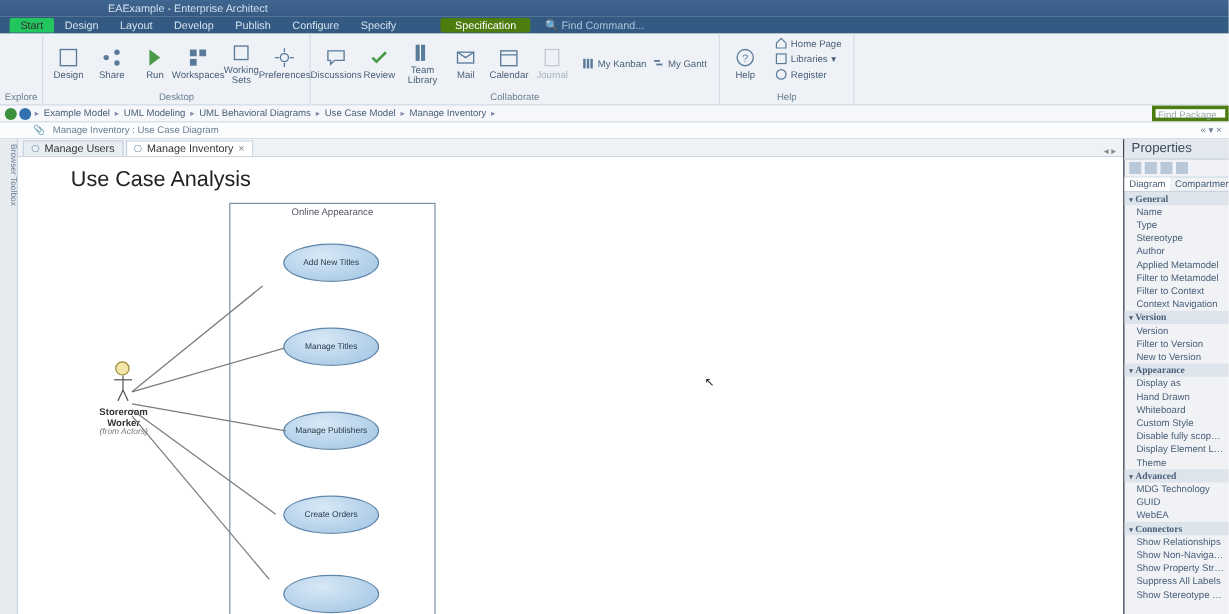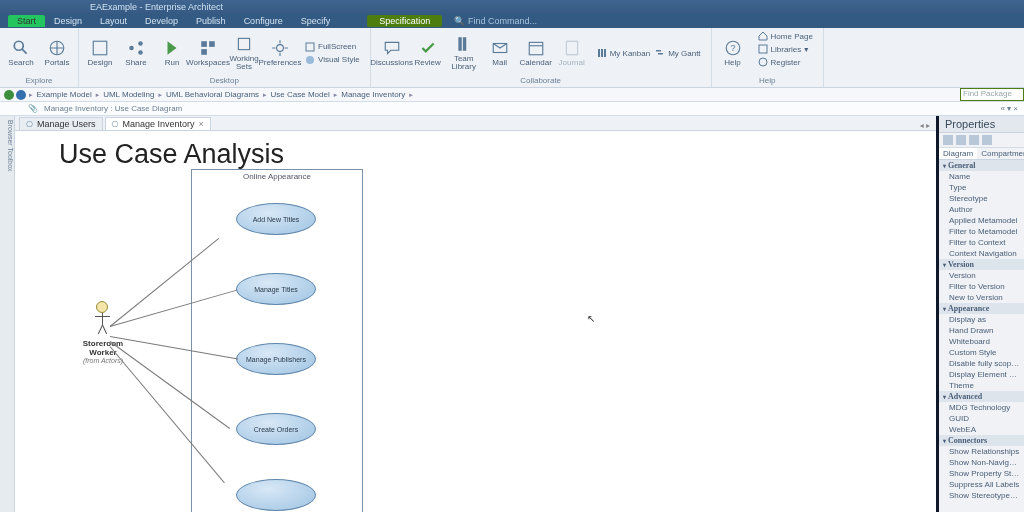--- a/index.html
+++ b/index.html
@@ -25,45 +25,45 @@
 .pathbar { background: #fbfcfd; height: 14px; border-bottom: 1px solid #d4dde6; display: flex; align-items: center; font-size: 8px; color: #6b7f93; padding-left: 28px; }
 .body { display: flex; height: calc(512px - 14px - 14px - 60px - 14px - 14px); }
 .leftrail { width: 15px; background: #e6ebf0; border-right: 1px solid #c9d4e0; writing-mode: vertical-rl; font-size: 7px; color: #6b7f93; padding-top: 4px; }
 .tabstrip { display: flex; background: #eef2f6; height: 15px; border-bottom: 1px solid #c9d4e0; align-items: flex-end; padding-left: 4px; }
 .doctab { background: #fff; border: 1px solid #c9d4e0; border-bottom: none; padding: 1px 6px; display: flex; align-items: center; gap: 4px; font-size: 9px; margin-right: 2px; cursor: pointer; }
 .doctab.inactive { background: #e8edf2; }
 .doctab .x { color: #888; font-size: 9px; }
 .doctab .tico { color: #6b8ea8; font-size: 8px; }
 .canvaswrap { flex: 1; display: flex; flex-direction: column; background: #fff; }
 .canvas { flex: 1; position: relative; background: #fff; overflow: hidden; }
-.title-h { position: absolute; left: 44px; top: 8px; font-size: 27px; color: #222; font-weight: 400; }
+.title-h { position: absolute; left: 44px; top: 8px; font-size: 18px; color: #222; font-weight: 400; }
 .boundary { position: absolute; left: 176px; top: 38px; width: 172px; height: 360px; border: 1px solid #7a92a8; }
 .boundary .bname { text-align: center; font-size: 8px; color: #556; padding-top: 2px; }
 .usecase { position: absolute; width: 80px; height: 32px; border-radius: 50%; background: radial-gradient(ellipse at 40% 30%, #d8e8f6, #9ec3e2); border: 1px solid #5f86aa; display: flex; align-items: center; justify-content: center; font-size: 7px; color: #2a3a4a; text-align: center; cursor: pointer; }
 .actor { position: absolute; left: 58px; top: 170px; width: 60px; text-align: center; cursor: pointer; }
 .stick { width: 16px; height: 36px; margin: 0 auto; position: relative; }
 .stick .head { width: 12px; height: 12px; border: 1px solid #9a8a3a; background: #f3e6a8; border-radius: 50%; position: absolute; left: 1px; top: 0; }
 .stick .body { position: absolute; left: 7px; top: 12px; width: 1px; height: 12px; background: #555; }
 .stick .arms { position: absolute; left: 0; top: 15px; width: 15px; height: 1px; background: #555; }
 .stick .leg1 { position: absolute; left: 7px; top: 24px; width: 1px; height: 10px; background: #555; transform: rotate(25deg); transform-origin: top; }
 .stick .leg2 { position: absolute; left: 7px; top: 24px; width: 1px; height: 10px; background: #555; transform: rotate(-25deg); transform-origin: top; }
 .actor .aname { font-size: 8px; color: #333; margin-top: 2px; font-weight: bold; }
 .actor .afrom { font-size: 7px; color: #777; font-style: italic; }
 .assoc { position: absolute; background: #7a7a7a; height: 1px; transform-origin: left center; }
-.props { width: 88px; background: #f0f2f5; border-left: 3px solid #0f172a; display: flex; flex-direction: column; font-size: 8px; color: #4a607a; }
+.props { width: 88px; background: #f0f2f5; border-left: 1px solid #0f172a; display: flex; flex-direction: column; font-size: 8px; color: #4a607a; }
 .props .phead { background: #e2e8ee; font-size: 11px; padding: 2px 6px; color: #3a4a5a; border-bottom: 1px solid #c9d4e0; }
 .props .ptool { display: flex; gap: 3px; padding: 2px 4px; border-bottom: 1px solid #d4dde6; }
 .props .ptool .pi { width: 10px; height: 10px; background: #b8c8d8; }
 .ptabs { display: flex; border-bottom: 1px solid #c9d4e0; align-items: flex-end; }
 .ptabs .pt { padding: 1px 4px; font-size: 8px; cursor: pointer; }
 .ptabs .pt.active { background: #fff; }
 .pgroup { background: #dde4eb; padding: 1px 4px; font-weight: bold; font-size: 8px; display: flex; align-items: center; gap: 2px; cursor: pointer; font-family: Liberation Serif, serif; }
 .pgroup::before { content: "▾"; font-size: 6px; }
 .pitem { padding: 1px 4px 1px 10px; font-size: 8px; cursor: pointer; white-space: nowrap; overflow: hidden; text-overflow: ellipsis; }
-.findpkg { position: absolute; right: 0; top: 0; width: 64px; height: 13px; background: #fff; border: 1px solid #4d7c0f; font-size: 8px; padding: 0 2px; color: #9aa; }
+.findpkg { position: absolute; right: 0; top: 0; width: 64px; height: 13px; background: #fff; border: 3px solid #4d7c0f; font-size: 8px; padding: 0 2px; color: #9aa; }
 .navbtn { width: 10px; height: 10px; border-radius: 50%; background: #3d8f3d; display: inline-block; margin-right: 2px; }
 .navbtn.blue { background: #3470b0; }
 .cursor { position: absolute; left: 572px; top: 182px; font-size: 10px; color: #222; }
 </style>
 </head>
 <body>
 
 <div class="titlebar">
   <span>EAExample - Enterprise Architect</span>
 </div>
@@ -75,36 +75,20 @@
   <div class="tab">Develop</div>
   <div class="tab">Publish</div>
   <div class="tab">Configure</div>
   <div class="tab">Specify</div>
   <div class="highlight">Specification</div>
   <span class="findcmd">🔍 <span>Find Command...</span></span>
 </div>
 
 <div class="ribbon">
   <div class="rgroup">
-    <div class="items">
-      <div class="rbtn-big">
-          <svg class="ico" viewBox="0 0 16 16">
-            <circle cx="6" cy="6" r="4" fill="none" stroke="#5a7a9a" stroke-width="1.5"></circle>
-            <line x1="9" y1="9" x2="13" y2="13" stroke="#5a7a9a" stroke-width="1.5"></line>
-          </svg>
-          <span>Search</span>
-        </div>
-      <div class="rbtn-big">
-          <svg class="ico" viewBox="0 0 16 16">
-            <circle cx="8" cy="8" r="6" fill="none" stroke="#5a7a9a"></circle>
-            <path d="M2 8h12M8 2v12" stroke="#5a7a9a"></path>
-          </svg>
-          <span>Portals</span>
-        </div>
-    </div>
     <div class="glabel">Explore</div>
   </div>
   <div class="rgroup">
     <div class="items">
       <div class="rbtn-big">
           <svg class="ico" viewBox="0 0 16 16">
             <rect x="2" y="2" width="12" height="12" fill="none" stroke="#5a7a9a"></rect>
           </svg>
           <span>Design</span>
         </div>
@@ -136,34 +120,20 @@
           </svg>
           <span>Working Sets</span>
         </div>
       <div class="rbtn-big">
           <svg class="ico" viewBox="0 0 16 16">
             <circle cx="8" cy="8" r="3" fill="none" stroke="#5a7a9a"></circle>
             <path d="M8 1v3M8 12v3M1 8h3M12 8h3" stroke="#5a7a9a"></path>
           </svg>
           <span>Preferences</span>
         </div>
-      <div style="display:flex;flex-direction:column;justify-content:center;gap:1px;padding:0 4px">
-        <div class="rbtn-sm">
-            <svg class="ico" viewBox="0 0 10 10">
-              <rect x="1" y="1" width="8" height="8" fill="none" stroke="#5a7a9a"></rect>
-            </svg>
-            <span>FullScreen</span>
-          </div>
-        <div class="rbtn-sm">
-            <svg class="ico" viewBox="0 0 10 10">
-              <circle cx="5" cy="5" r="4" fill="#9abada"></circle>
-            </svg>
-            <span>Visual Style</span>
-          </div>
-      </div>
     </div>
     <div class="glabel">Desktop</div>
   </div>
   <div class="rgroup">
     <div class="items">
       <div class="rbtn-big">
           <svg class="ico" viewBox="0 0 16 16">
             <path d="M2 3h12v7H7l-3 3V10H2z" fill="none" stroke="#5a7a9a"></path>
           </svg>
           <span>Discussions</span>

